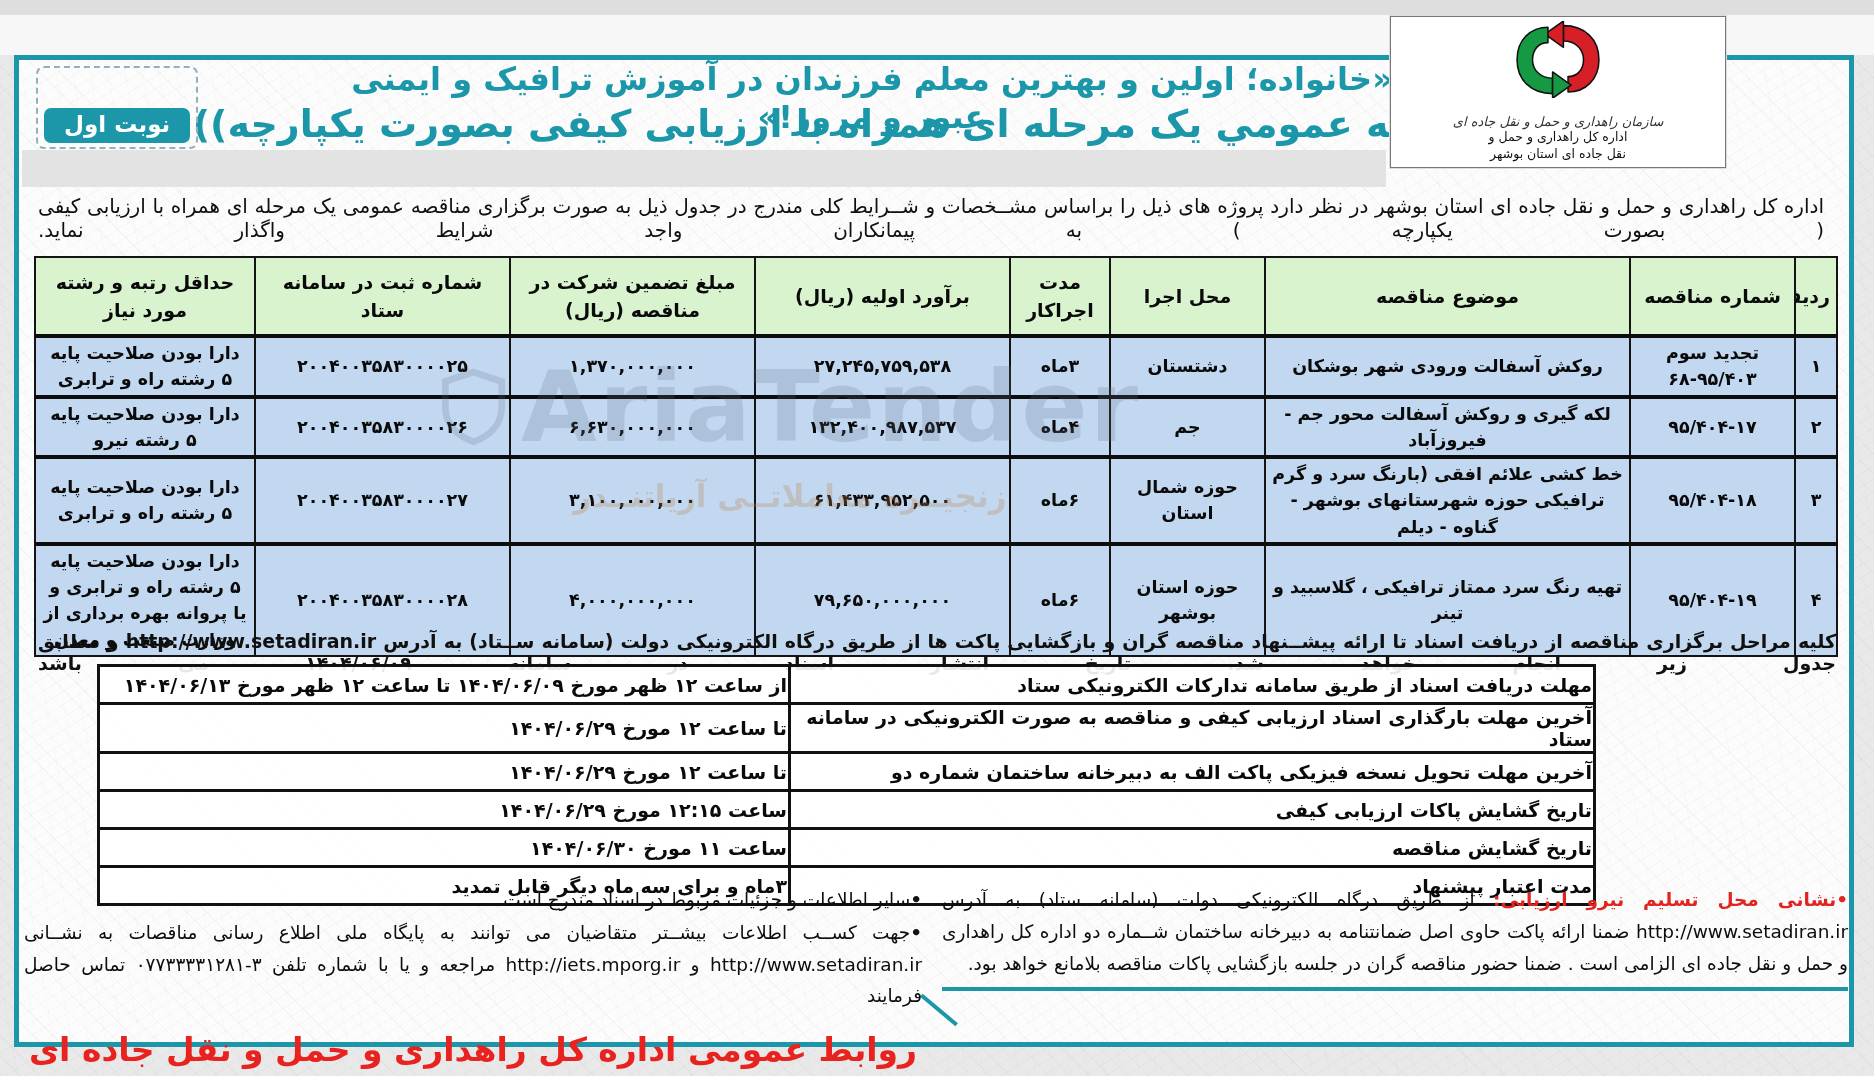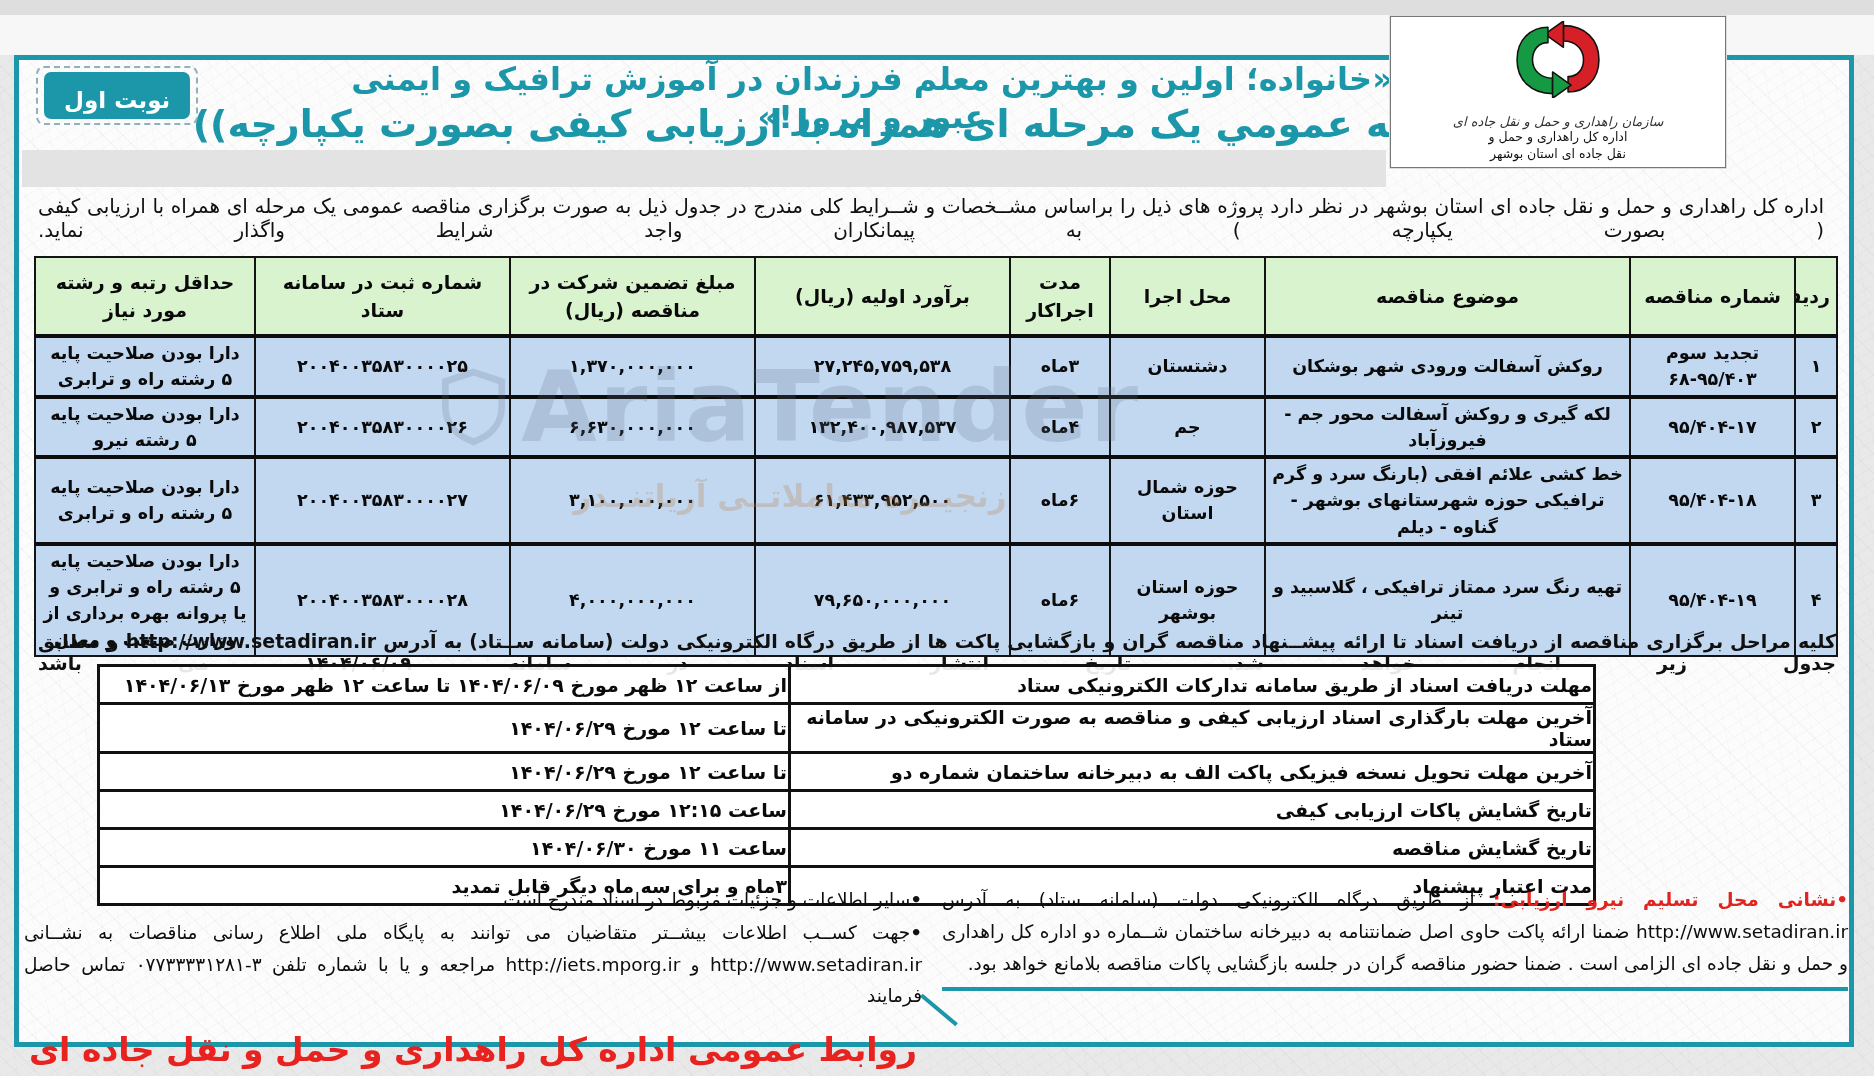--- a/index.html
+++ b/index.html
@@ -10,21 +10,21 @@
     repeating-linear-gradient(80deg, rgba(0,0,0,0.016) 0 1px, transparent 1px 17px);}
   .page{position:absolute;left:0;top:0;width:1874px;height:1076px;direction:rtl;}
   .strip-top-gray{position:absolute;left:0;top:0;right:0;height:15px;background:#dedede;}
   .strip-top-white{position:absolute;left:0;top:15px;right:0;height:40px;background:#f7f7f7;}
   .frame{position:absolute;left:14px;top:55px;width:1840px;height:992px;box-sizing:border-box;
     border:5px solid #1b97a9;background-color:#fcfcfc;}
   .gray-band{position:absolute;left:22px;top:150px;width:1364px;height:37px;background:#e3e3e3;z-index:1;}
   
   .badge-wrap{position:absolute;left:36px;top:66px;z-index:3;border:2px dashed #8fb2ba;border-radius:8px;padding:4px 6px;}
   .badge{display:block;background:#1b97a9;color:#fff;font-weight:bold;font-size:23px;
-    padding:15px 20px 6px;border-radius:7px;letter-spacing:1px;}
+    padding:3px 20px 6px;border-radius:7px;letter-spacing:1px;margin-top:36px;}
   
   .slogan{position:absolute;right:470px;left:340px;top:60px;z-index:2;text-align:center;
     color:#1b97a9;font-weight:bold;font-size:32px;}
   .title{position:absolute;right:180px;left:150px;top:102px;z-index:2;text-align:center;margin:0;
     color:#1b97a9;font-weight:bold;font-size:38px;letter-spacing:-0.5px;}
   
   .logo-box{position:absolute;right:148px;top:16px;width:336px;height:152px;z-index:4;background:#fff;
     border:1px solid #777;box-shadow:0 0 0 1px #ddd;display:flex;flex-direction:column;align-items:center;
     justify-content:flex-start;padding:4px 0;box-sizing:border-box;}
   .logo-script{font-size:13px;color:#333;font-style:italic;margin-top:16px;}

